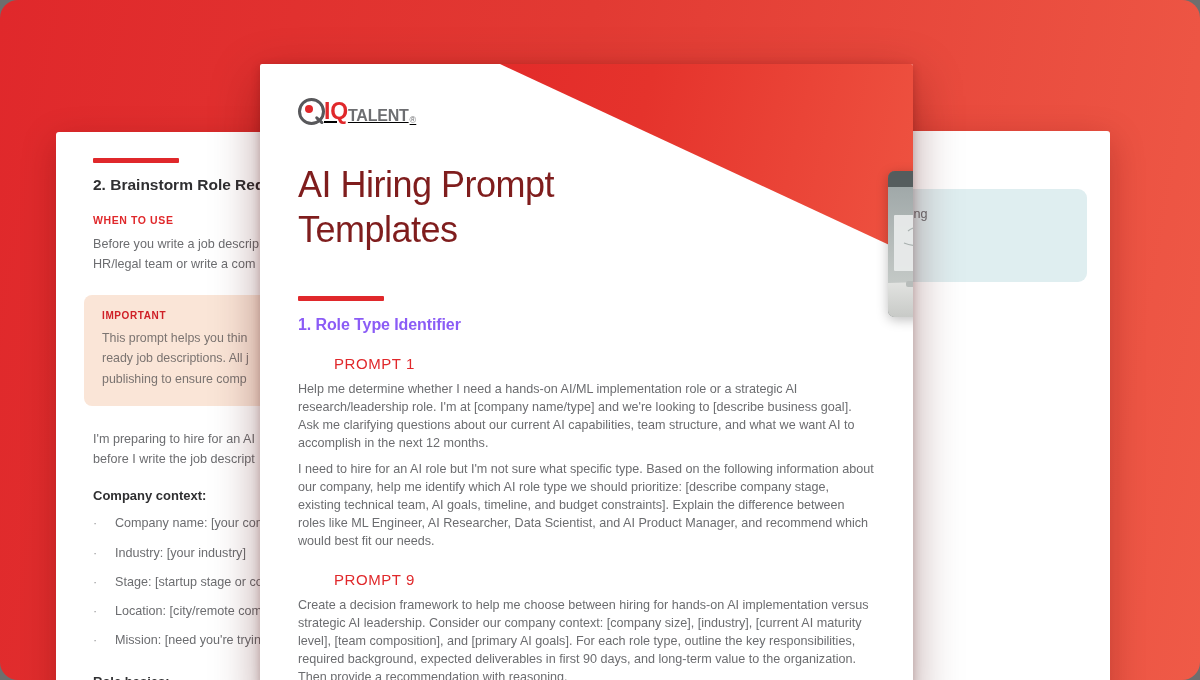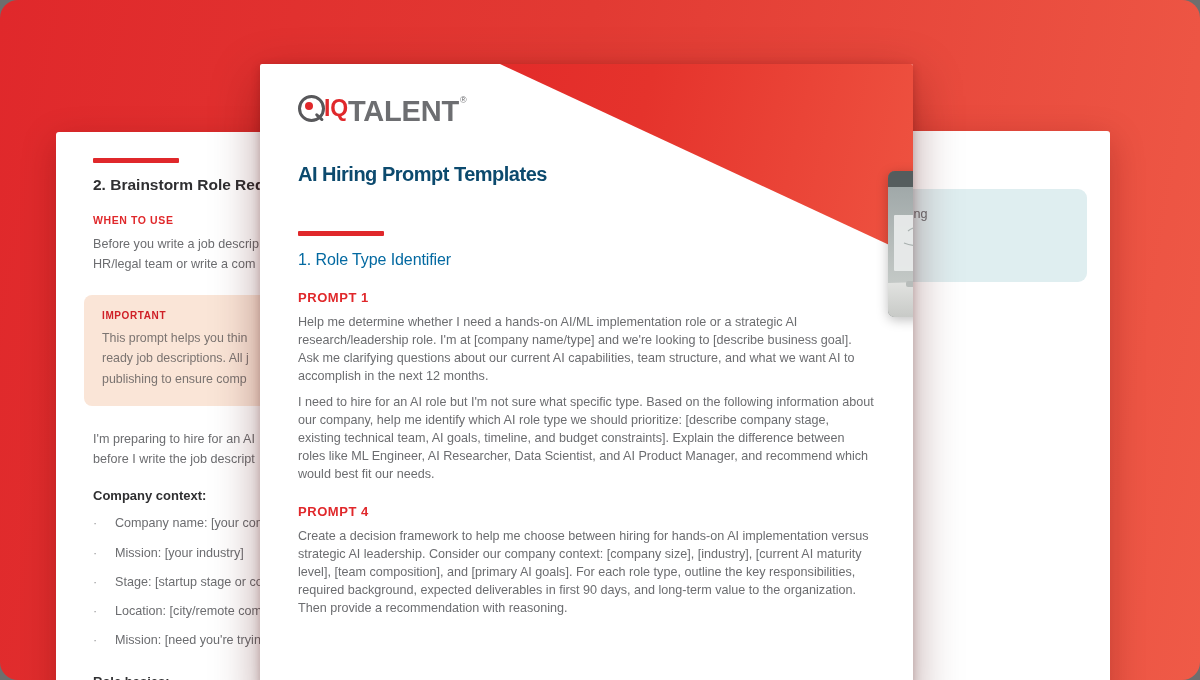--- a/index.html
+++ b/index.html
@@ -80,21 +80,21 @@
     border-radius: 1px;
   }
 
   
   #front-body {
     position: relative;
     padding: 31px 38px 0 38px;
   }
 
   
-  .logo-row { display: flex; align-items: flex-start; height: 30px; }
+  .logo-row { display: flex; align-items: flex-end; height: 30px; text-decoration: underline; }
   .logo-mark {
     position: relative;
     width: 27px; height: 27px;
     border-radius: 50%;
     border: 3.2px solid #58585b;
     box-sizing: border-box;
     margin-right: 1px;
   }
   .logo-mark .dot {
     position: absolute;
@@ -110,51 +110,52 @@
     background: #58585b;
     transform: rotate(42deg);
     transform-origin: right center;
     border-radius: 2px;
   }
   .logo-iq {
     font-size: 23px; font-weight: 700; color: #e0282b;
     letter-spacing: -.2px; margin-left: -2px;
   }
   .logo-talent {
-    font-size: 29px; font-weight: 700; color: #6d6e71;
+    font-size: 16px; font-weight: 700; color: #6d6e71;
     letter-spacing: -.2px;
   }
   .logo-tm { font-size: 9px; color: #6d6e71; vertical-align: super; margin-left: 1px; }
 
   .front-title {
     margin-top: 37px;
-    font-size: 20px;
+    font-size: 36px;
     line-height: 1.25;
-    font-weight: 700;
-    color: #0c4a6e;
+    font-weight: 400;
+    color: #7f1d1d;
     letter-spacing: -.5px;
     max-width: 300px;
   }
 
   #front-rule { margin-top: 44px; }
 
   .section-h {
     margin-top: 15px;
     font-size: 16px;
-    font-weight: 400;
-    color: #0369a1;
+    font-weight: 700;
+    color: #8b5cf6;
     letter-spacing: -.1px;
   }
 
   .prompt-label {
     margin-top: 21px;
-    font-size: 13px;
-    font-weight: 700;
+    font-size: 15px;
+    font-weight: 400;
     color: #e0282b;
     letter-spacing: .55px;
+    margin-left: 36px;
   }
   .prompt-body {
     margin-top: 8px;
     font-size: 12.6px;
     line-height: 1.43;
     color: #6c6d70;
     max-width: 576px;
   }
 
   
@@ -263,21 +264,21 @@
       <div class="l-p" style="margin-top:2px">before I write the job descript</div>
 
       <div class="l-bold">Company context:</div>
 
       <div class="l-li">
           <span class="bul">·</span>
           <span>Company name: [your com</span>
         </div>
       <div class="l-li">
           <span class="bul">·</span>
-          <span>Mission: [your industry]</span>
+          <span>Industry: [your industry]</span>
         </div>
       <div class="l-li">
           <span class="bul">·</span>
           <span>Stage: [startup stage or co</span>
         </div>
       <div class="l-li">
           <span class="bul">·</span>
           <span>Location: [city/remote comp</span>
         </div>
       <div class="l-li">
@@ -338,21 +339,21 @@
       <div class="front-title">AI Hiring Prompt Templates</div>
 
       <div class="rule" id="front-rule"></div>
       <div class="section-h">1. Role Type Identifier</div>
 
       <div class="prompt-label">PROMPT 1</div>
       <div class="prompt-body">Help me determine whether I need a hands-on AI/ML implementation role or a strategic AI research/leadership role. I'm at [company name/type] and we're looking to [describe business goal]. Ask me clarifying questions about our current AI capabilities, team structure, and what we want AI to accomplish in the next 12 months.</div>
 
       <div class="prompt-body">I need to hire for an AI role but I'm not sure what specific type. Based on the following information about our company, help me identify which AI role type we should prioritize: [describe company stage, existing technical team, AI goals, timeline, and budget constraints]. Explain the difference between roles like ML Engineer, AI Researcher, Data Scientist, and AI Product Manager, and recommend which would best fit our needs.</div>
 
-      <div class="prompt-label">PROMPT 4</div>
+      <div class="prompt-label">PROMPT 9</div>
       <div class="prompt-body">Create a decision framework to help me choose between hiring for hands-on AI implementation versus strategic AI leadership. Consider our company context: [company size], [industry], [current AI maturity level], [team composition], and [primary AI goals]. For each role type, outline the key responsibilities, required background, expected deliverables in first 90 days, and long-term value to the organization. Then provide a recommendation with reasoning.</div>
 
     </div>
 
     <div id="front-photo">
       <svg viewBox="0 0 248 146" preserveAspectRatio="xMidYMid slice">
         <defs>
           <linearGradient id="roomBg" x1="0" y1="0" x2="0" y2="1">
             <stop offset="0" stop-color="#9aa3a4"></stop>
             <stop offset="0.55" stop-color="#b9bfbd"></stop>

